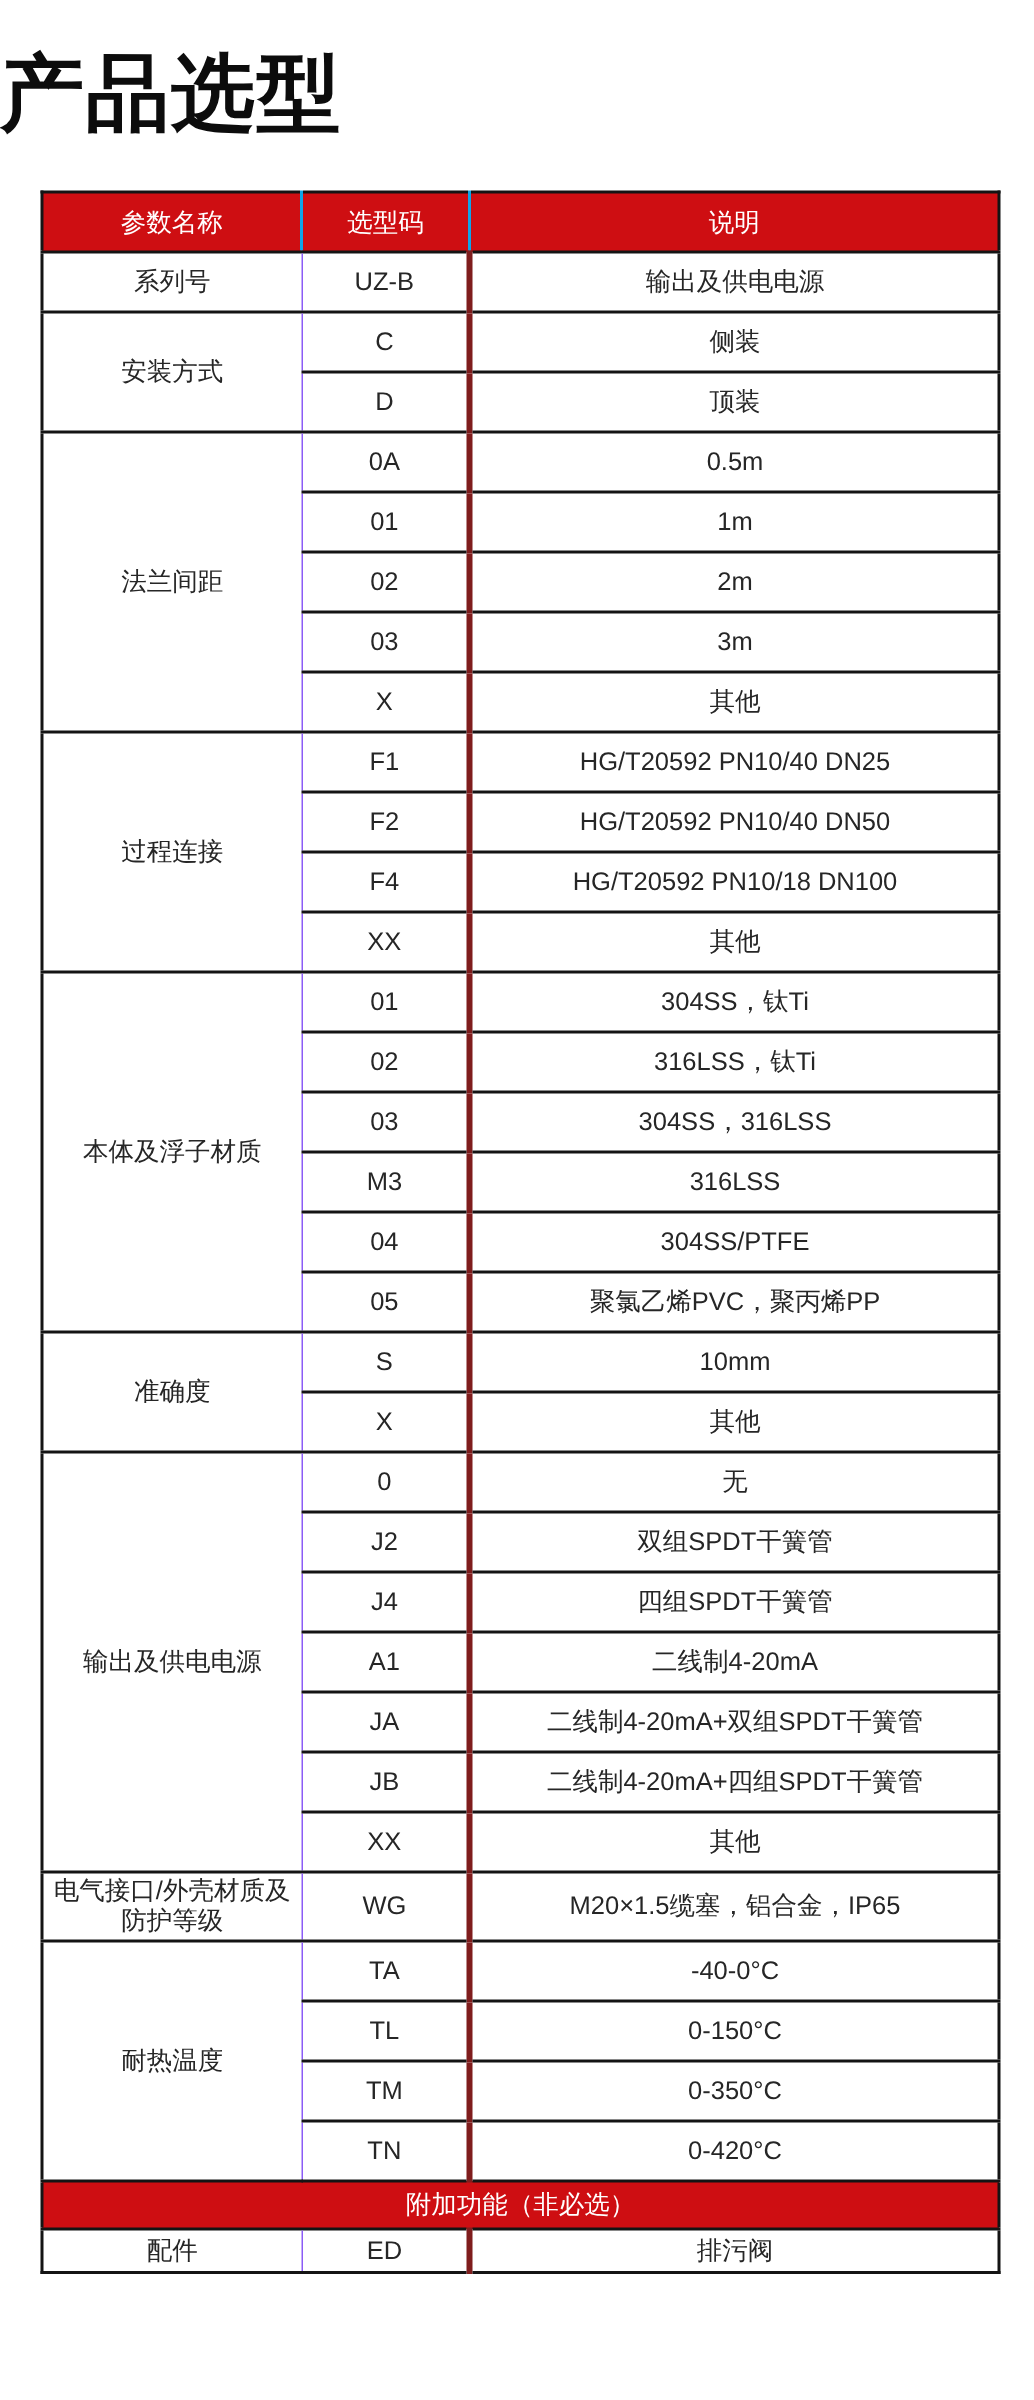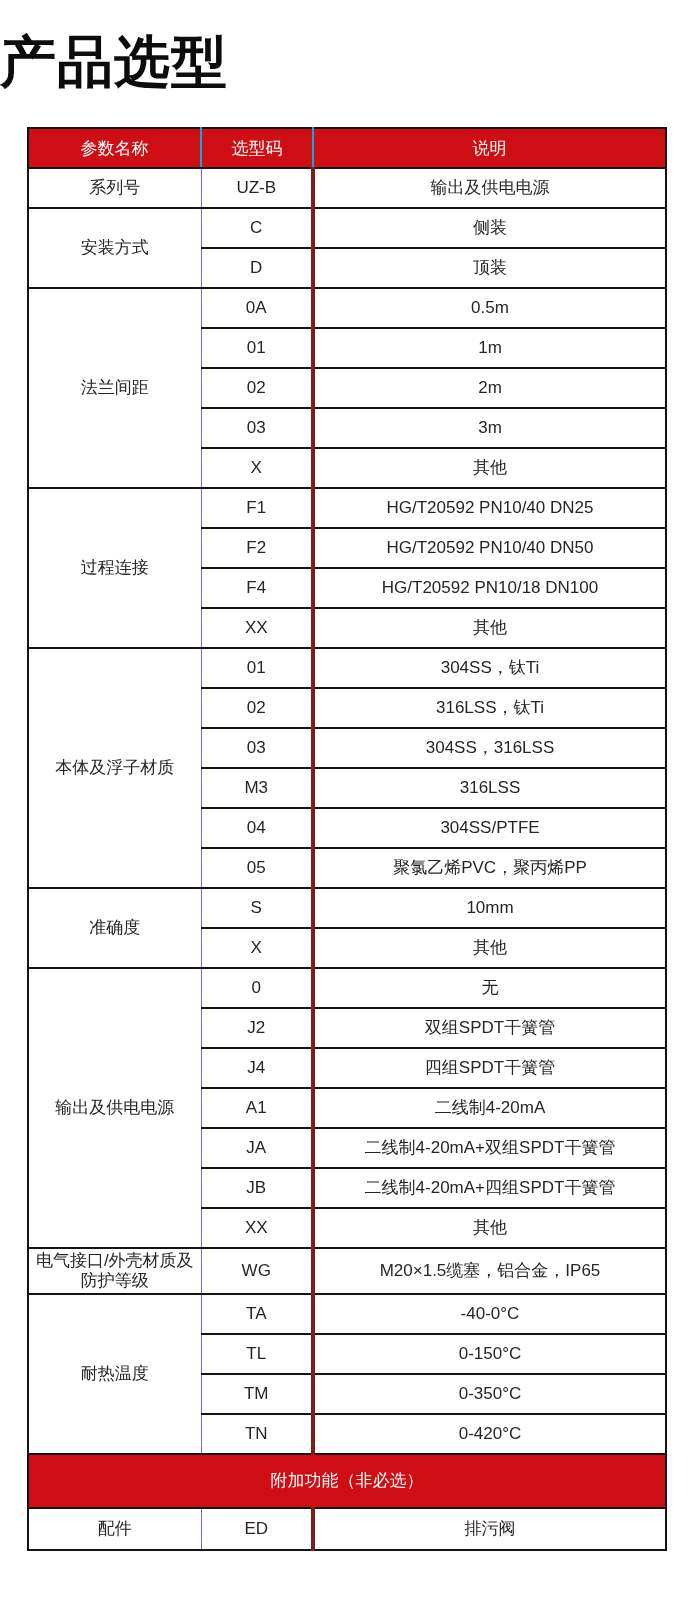--- a/index.html
+++ b/index.html
@@ -49,24 +49,24 @@
     font-size: 17px;
     border-top: 2px solid #141414;
     line-height: 1.18;
     word-break: break-all;
   }
   td.param { border-right: 1px solid #8b5cf6; }
   td.code  { border-right: 4px solid #7f1d1d; }
   td.banner {
     background: var(--accent);
     color: #ffffff;
-    height: 54px;
+    height: 32px;
     font-size: 17px;
   }
-  tr.last td { height: 42px; }
+  tr.last td { height: 29px; }
 </style>
 </head>
 <body>
 
 <h1 class="title">产品选型</h1>
 
 <table class="sel">
   <colgroup>
     <col style="width:173px">
     <col style="width:112px">

